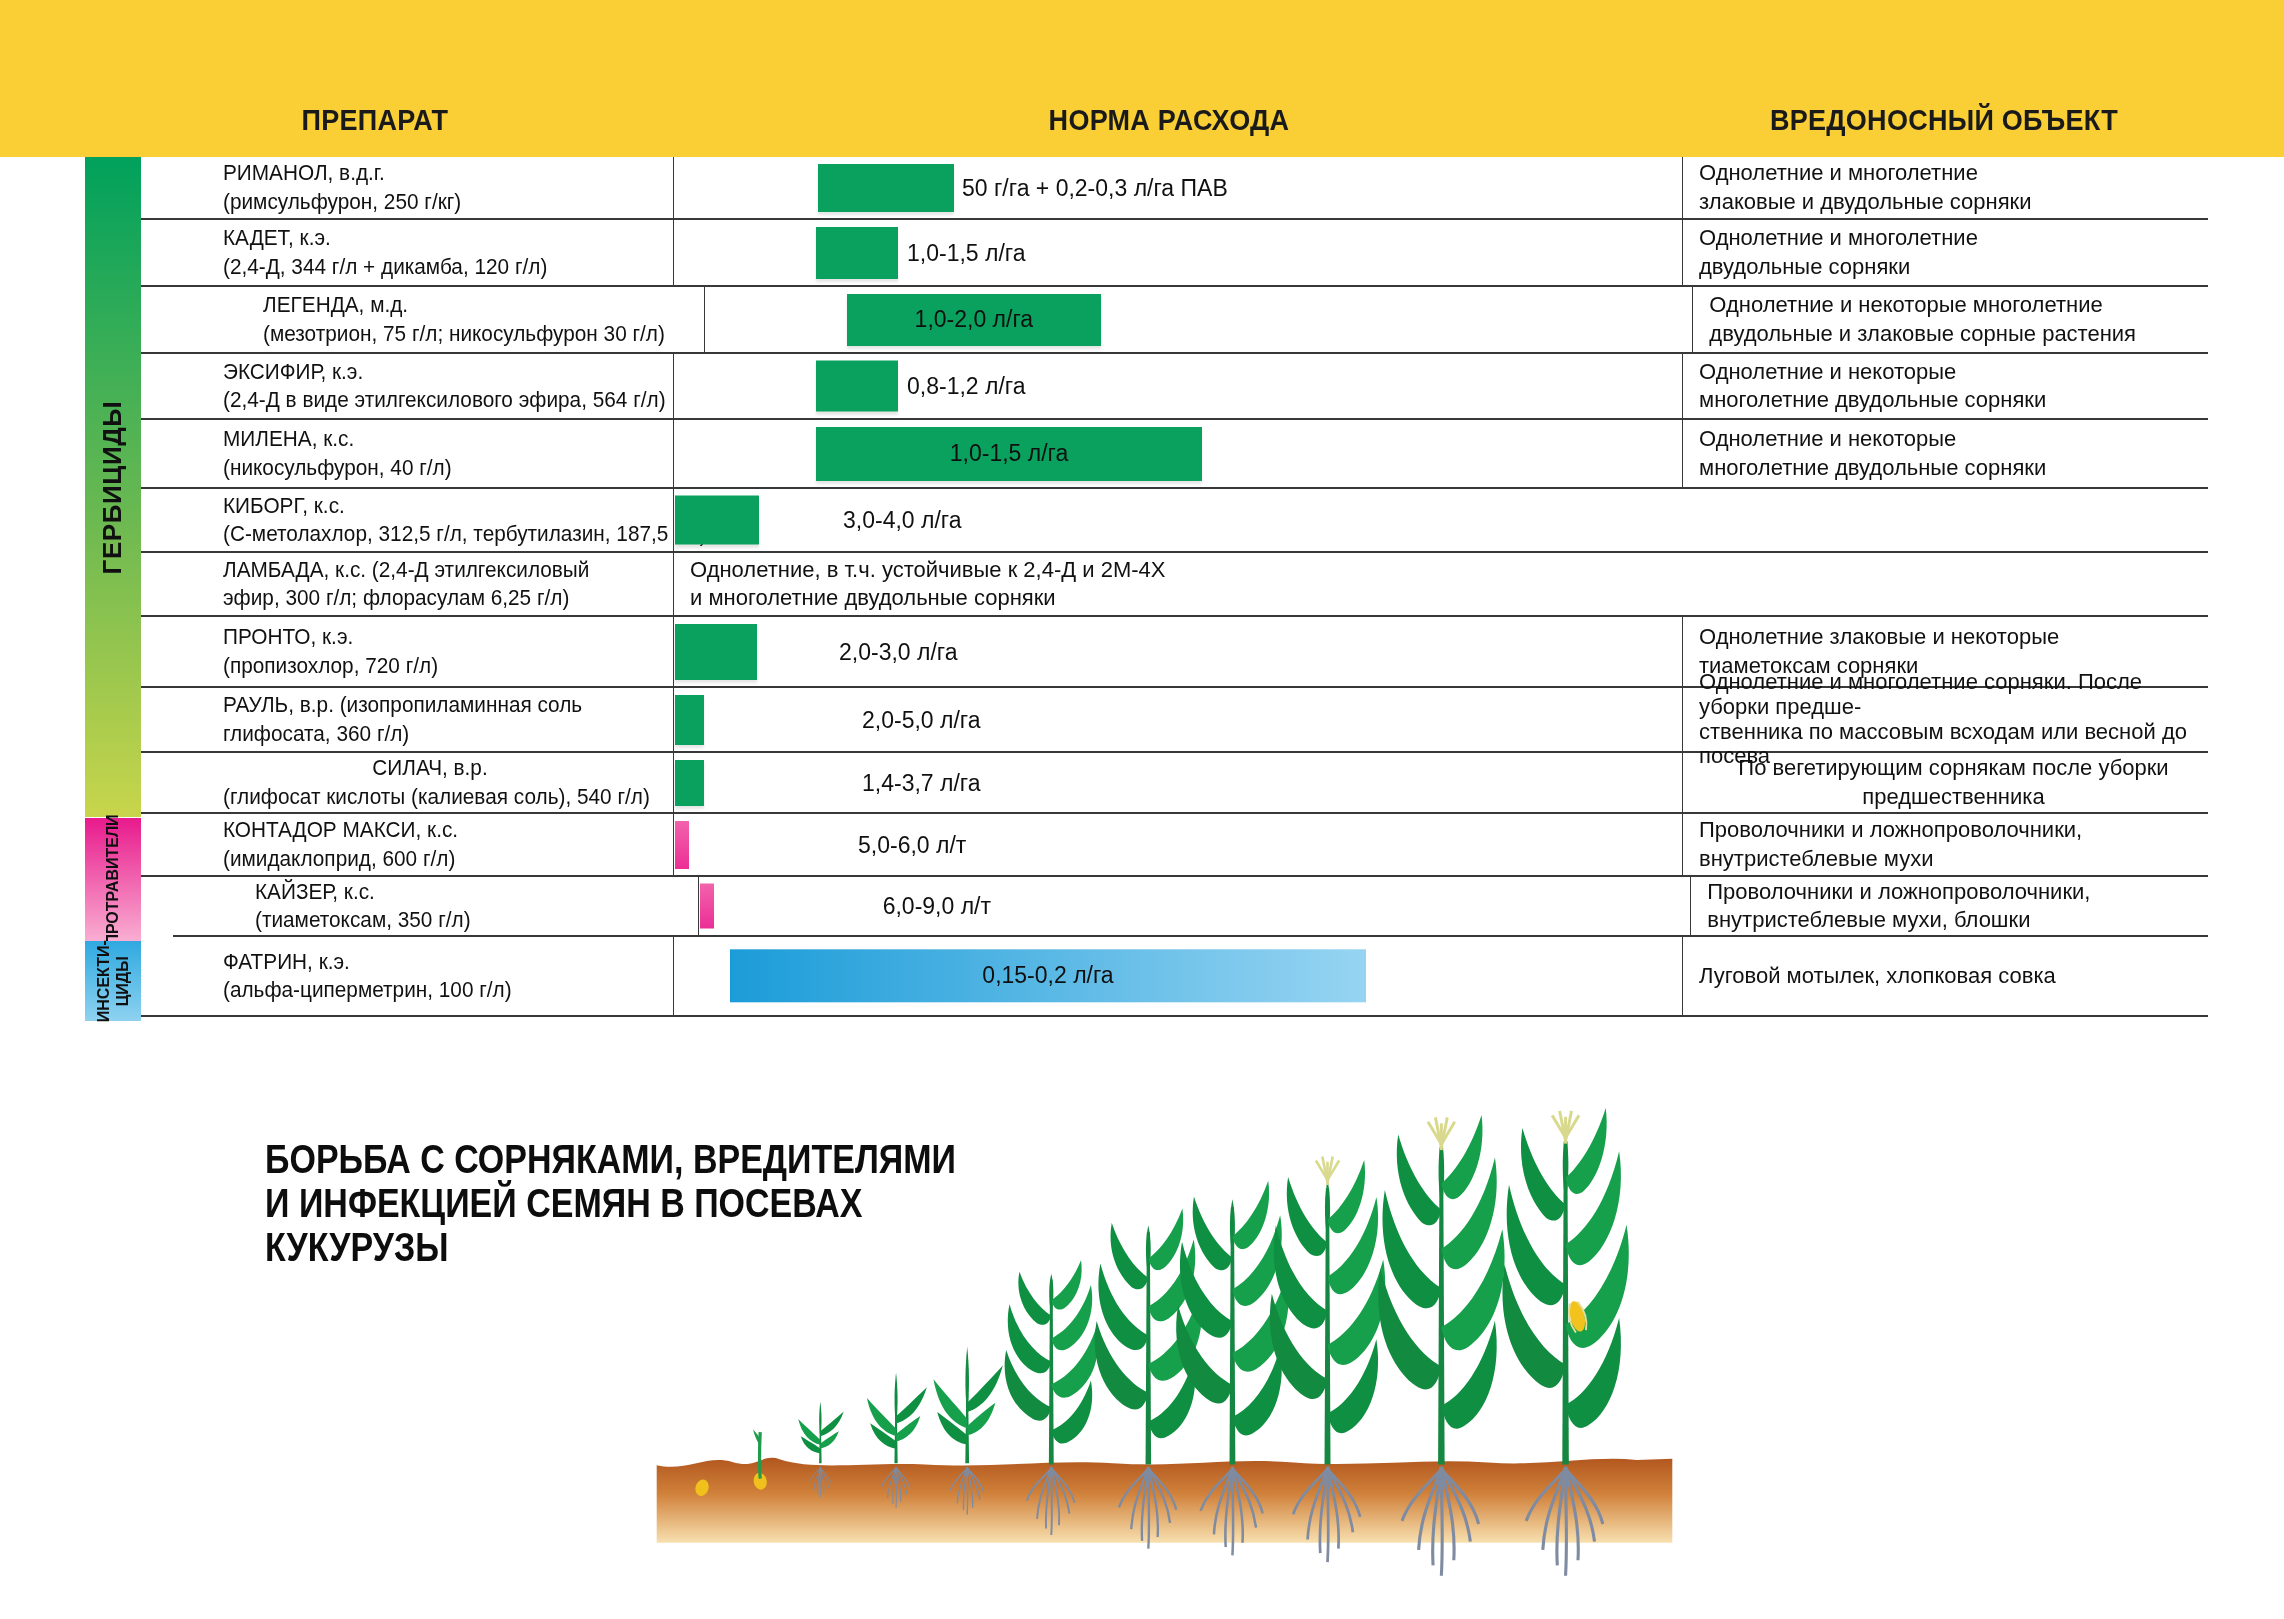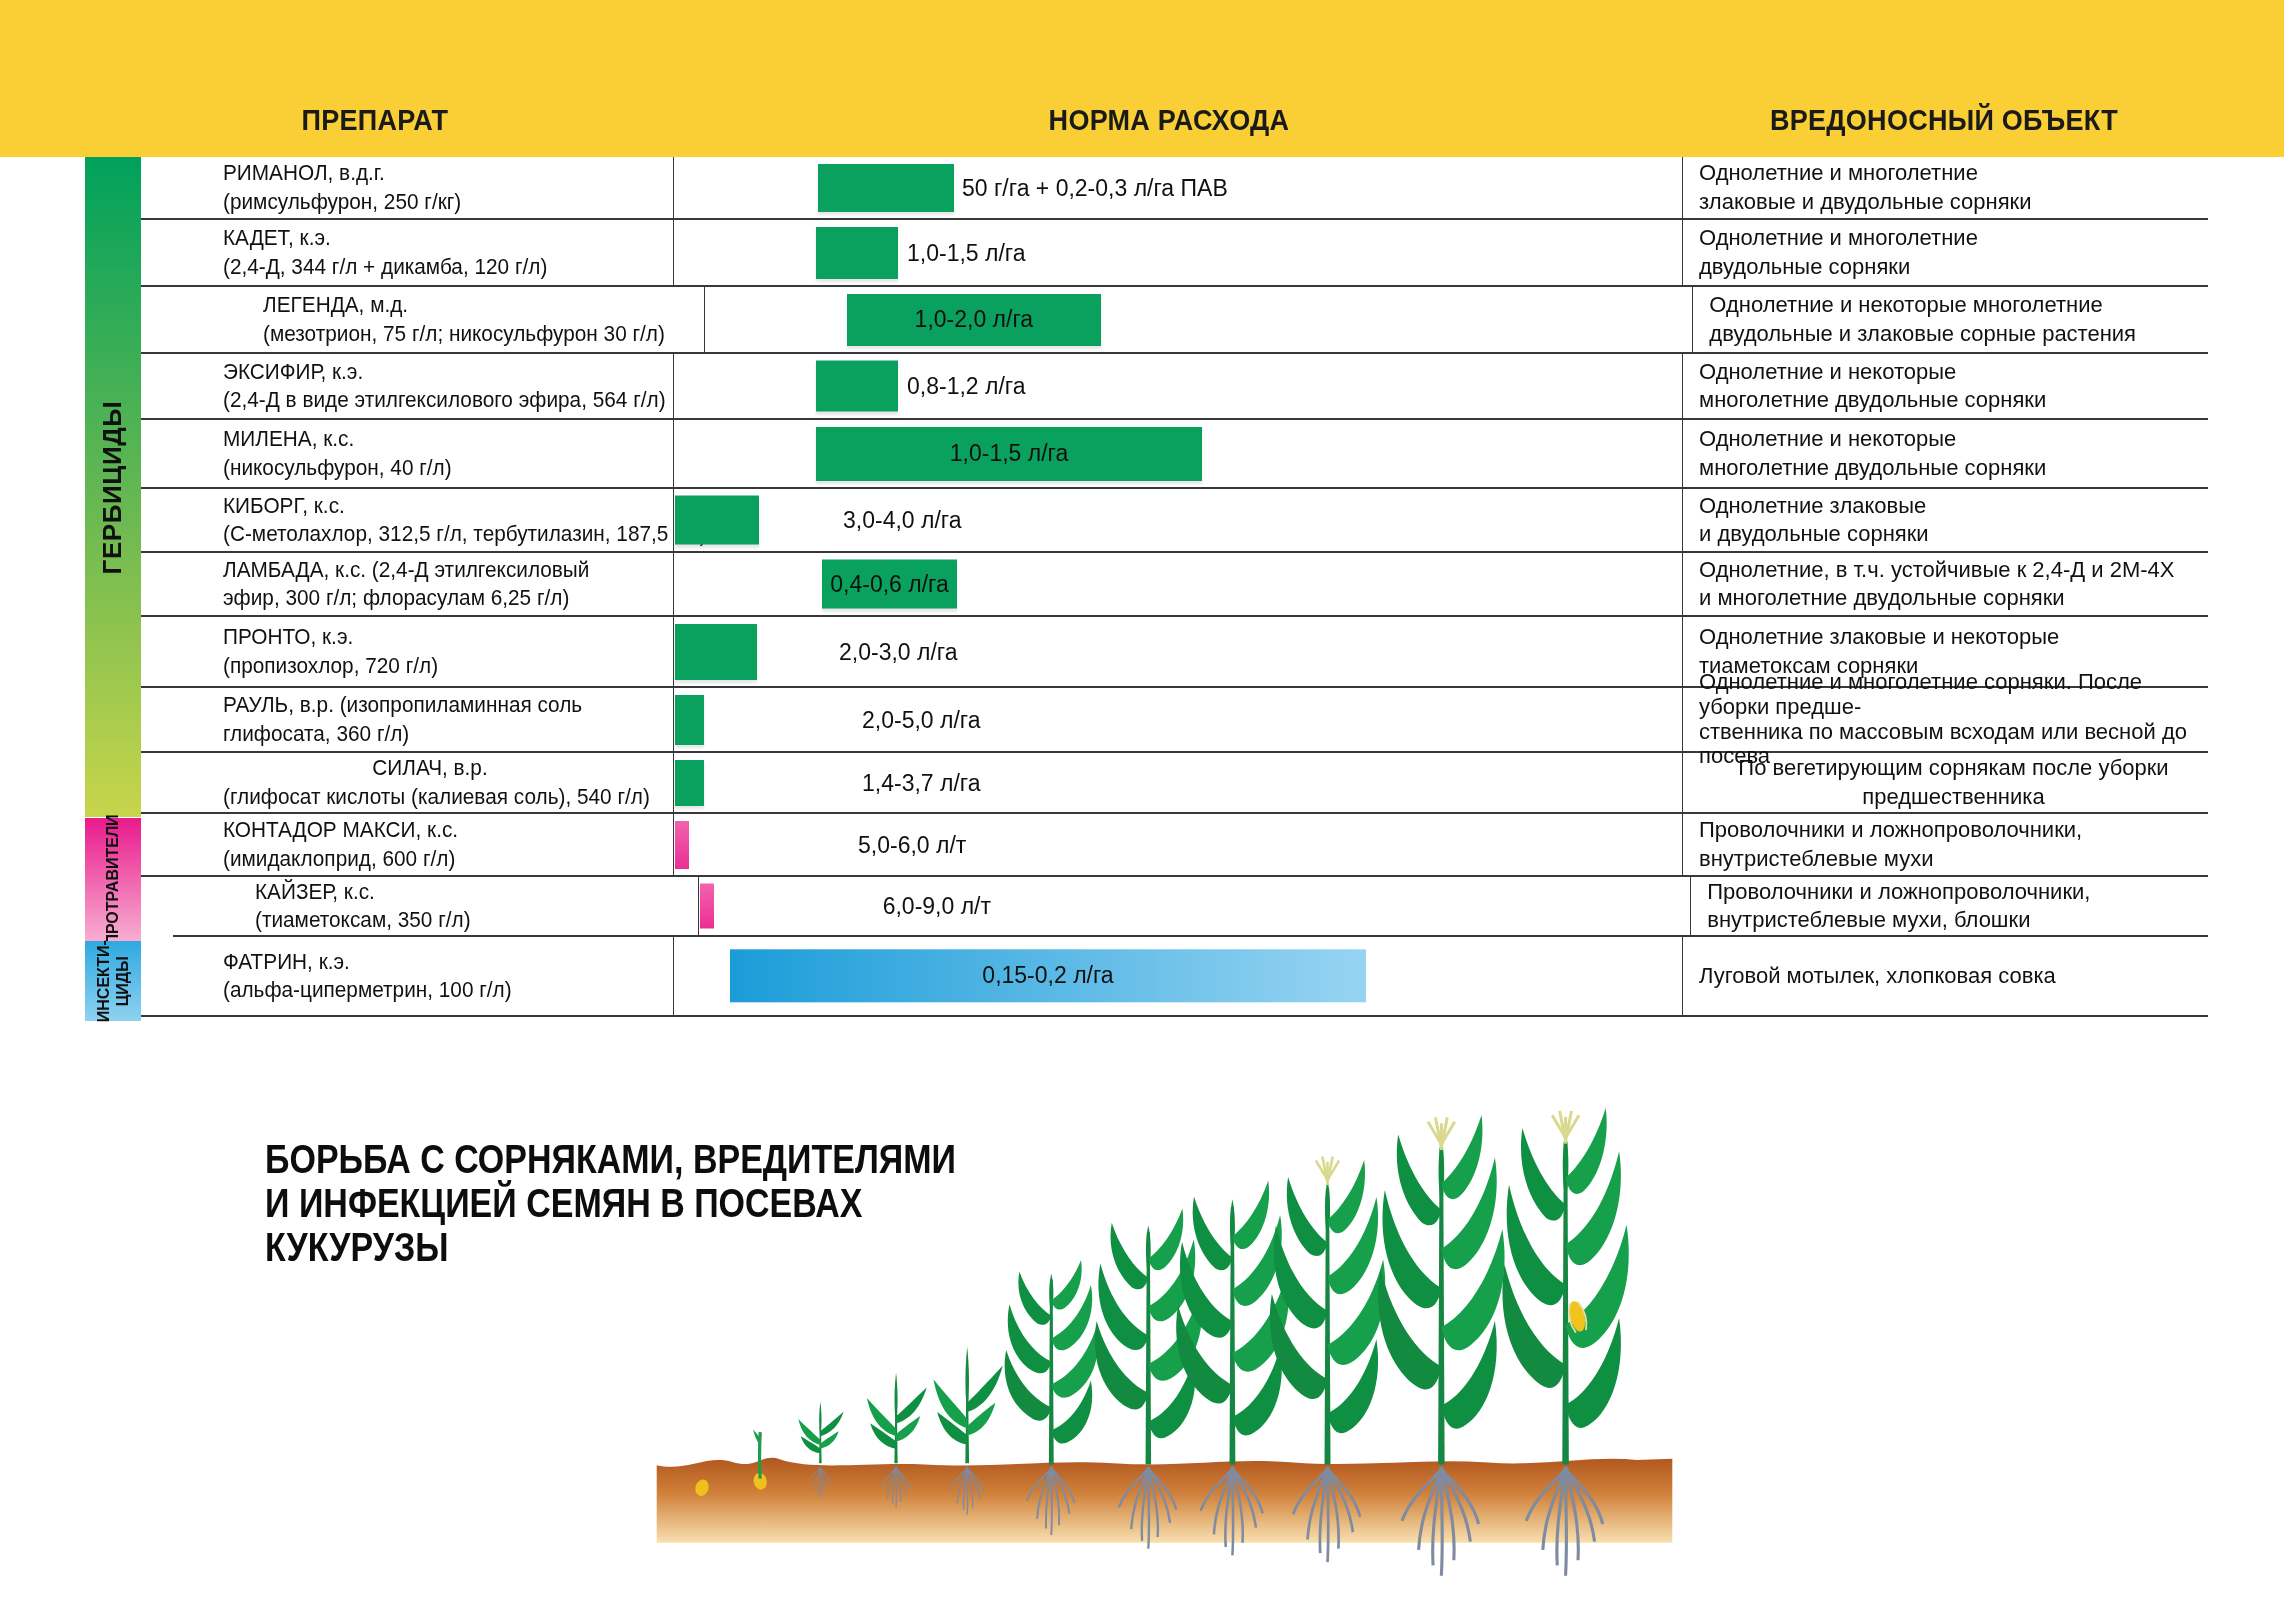--- a/index.html
+++ b/index.html
@@ -147,34 +147,26 @@
     <div class="cell product">
       <div class="pname">КИБОРГ, к.с.</div>
       <div class="pdetail">(С-метолахлор, 312,5 г/л, тербутилазин, 187,5 г/л)</div>
     </div>
     <div class="cell rate">
       <div class="bar green" style="left: 1.3px; width: 84px;">
         
       </div>
       <span class="rate-text" style="left: 169px;">3,0-4,0 л/га</span>
     </div>
-    <div class="cell target">Однолетние злаковые
-и двудольные сорняки</div>
   </div>
 
   <div class="row" style="height: 64px;">
     <div class="cell product">
       <div class="pname">ЛАМБАДА, к.с. (2,4-Д этилгексиловый</div>
       <div class="pdetail">эфир, 300 г/л; флорасулам 6,25 г/л)</div>
-    </div>
-    <div class="cell rate">
-      <div class="bar green" style="left: 148px; width: 135px;">
-        <span class="bar-label">0,4-0,6 л/га</span>
-      </div>
-
     </div>
     <div class="cell target">Однолетние, в т.ч. устойчивые к  2,4-Д и 2М-4Х
 и многолетние двудольные сорняки</div>
   </div>
 
   <div class="row" style="height: 71px;">
     <div class="cell product">
       <div class="pname">ПРОНТО, к.э.</div>
       <div class="pdetail">(пропизохлор, 720 г/л)</div>
     </div>

